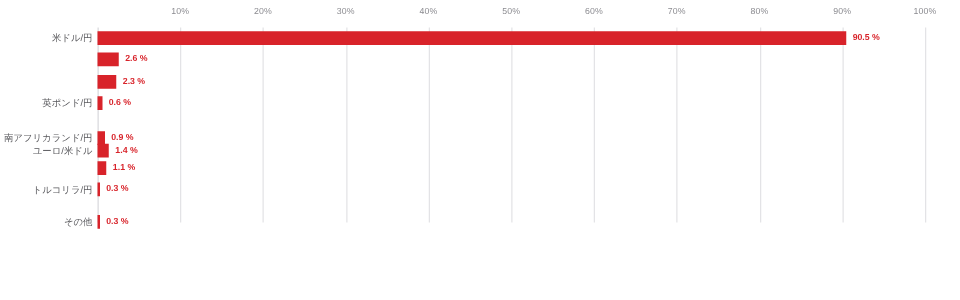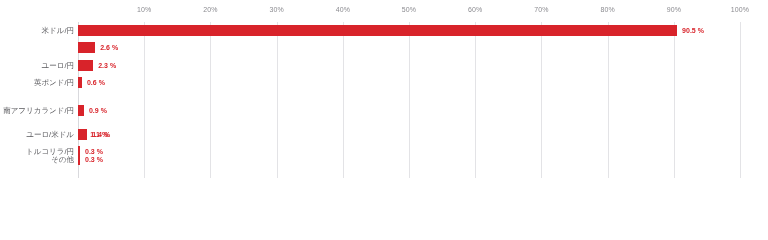--- a/index.html
+++ b/index.html
@@ -144,48 +144,47 @@
       <div class="row" style="top: 0px;">
         <div class="row-label">米ドル/円</div>
         <div class="row-bar" style="width: 599.11px;"></div>
         <div class="row-value" style="left: 682.11px;">90.5 %</div>
       </div>
       <div class="row" style="top: 17.3px;">
         <div class="row-bar" style="width: 17.212px;"></div>
         <div class="row-value" style="left: 100.212px;">2.6 %</div>
       </div>
       <div class="row" style="top: 34.6px;">
-        <div class="row-label">ユーロ/円</div>
         <div class="row-bar" style="width: 15.226px;"></div>
         <div class="row-value" style="left: 98.226px;">2.3 %</div>
       </div>
       <div class="row" style="top: 51.9px;">
         <div class="row-label">英ポンド/円</div>
         <div class="row-bar" style="width: 3.972px;"></div>
         <div class="row-value" style="left: 86.972px;">0.6 %</div>
       </div>
       <div class="row" style="top: 80px;">
         <div class="row-label">南アフリカランド/円</div>
         <div class="row-bar" style="width: 5.958px;"></div>
         <div class="row-value" style="left: 88.958px;">0.9 %</div>
       </div>
-      <div class="row" style="top: 104px; text-decoration: underline;">
+      <div class="row" style="top: 90px; text-decoration: underline;">
         <div class="row-label">ユーロ/米ドル</div>
         <div class="row-bar" style="width: 9.268px;"></div>
         <div class="row-value" style="left: 92.268px;">1.4 %</div>
       </div>
       <div class="row" style="top: 103.8px;">
         <div class="row-bar" style="width: 7.282px;"></div>
         <div class="row-value" style="left: 90.282px;">1.1 %</div>
       </div>
       <div class="row" style="top: 121.1px; text-decoration: underline;">
         <div class="row-label">トルコリラ/円</div>
         <div class="row-bar" style="width: 2px;"></div>
         <div class="row-value" style="left: 85px;">0.3 %</div>
       </div>
-      <div class="row" style="top: 129px;">
+      <div class="row" style="top: 147px;">
         <div class="row-label">その他</div>
         <div class="row-bar" style="width: 2px;"></div>
         <div class="row-value" style="left: 85px;">0.3 %</div>
       </div>
     </div>
 
 </div>
 
 </body></html>

